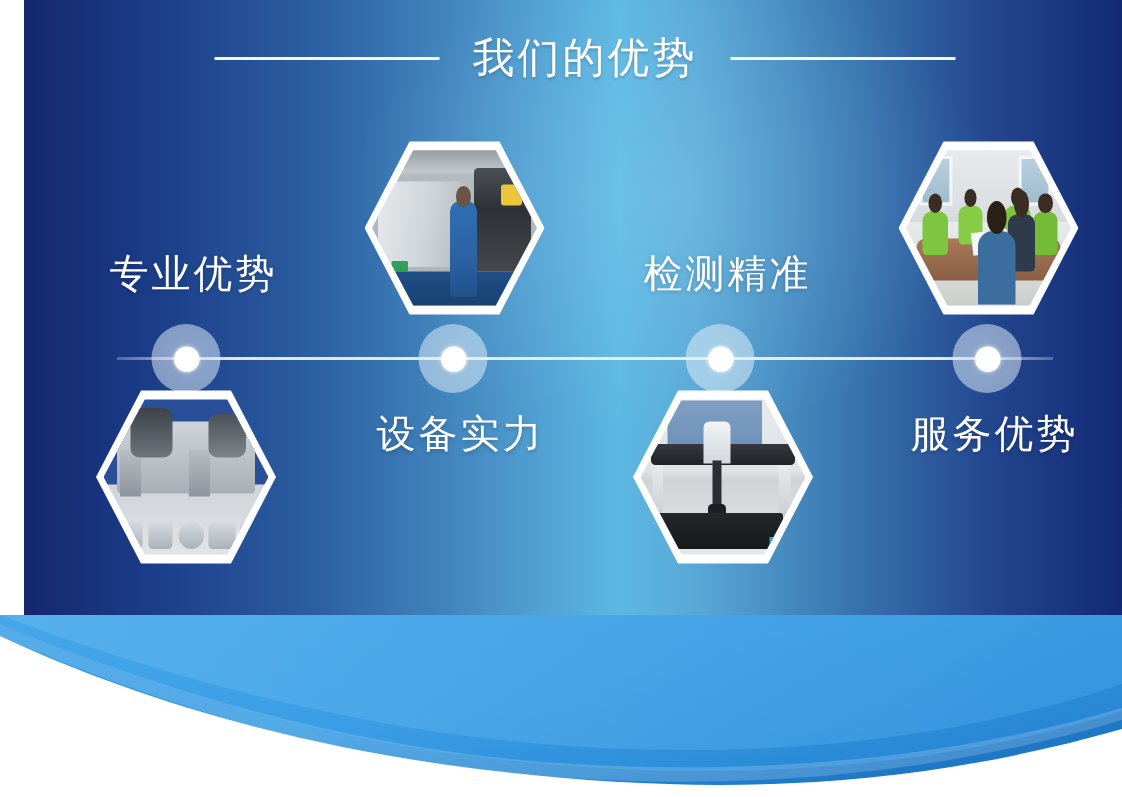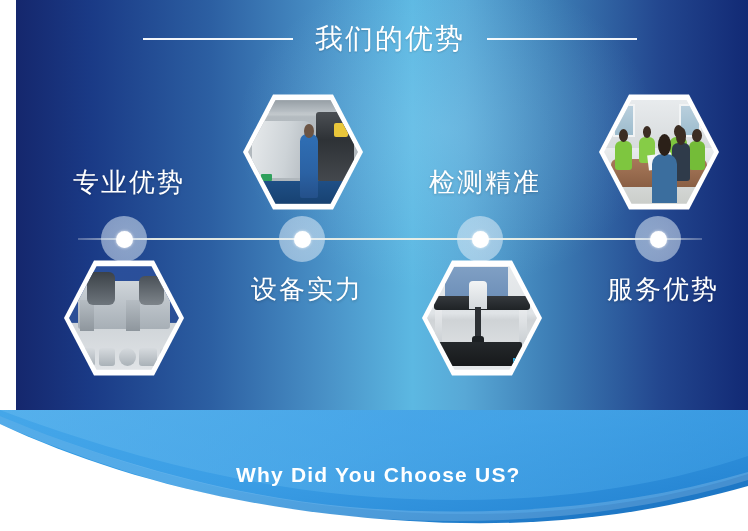--- a/index.html
+++ b/index.html
@@ -415,17 +415,16 @@
 
       <path d="M0,0 L748,0 L748,64 C620,104 480,112 340,97 C215,84 100,48 0,6 Z" fill="url(#wg2)" opacity="0.85"></path>
 
       <path d="M0,0 L748,0 L748,46 C630,86 490,98 350,85 C230,74 105,40 0,0 Z" fill="url(#wg3)" opacity="0.55"></path>
 
       <path d="M0,6 C110,52 230,86 350,97 C480,108 620,100 748,62 L748,70
                C615,110 475,118 344,106 C222,95 105,60 0,14 Z" fill="#ffffff" opacity="0.18"></path>
     </svg>
 
     <div id="banner-text">
-      <div id="banner-en">Why Did You Choose US?</div>
     </div>
   </div>
 
 </div>
 
 </body></html>

